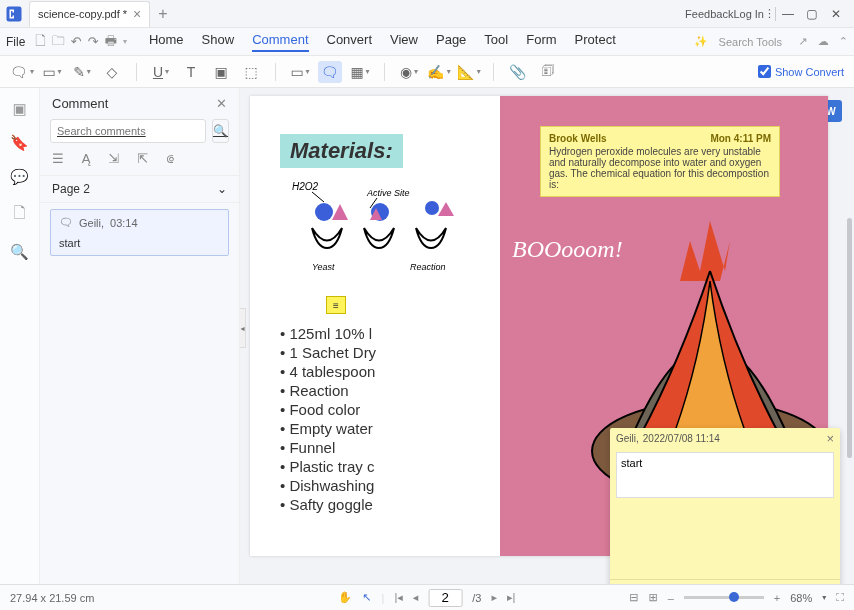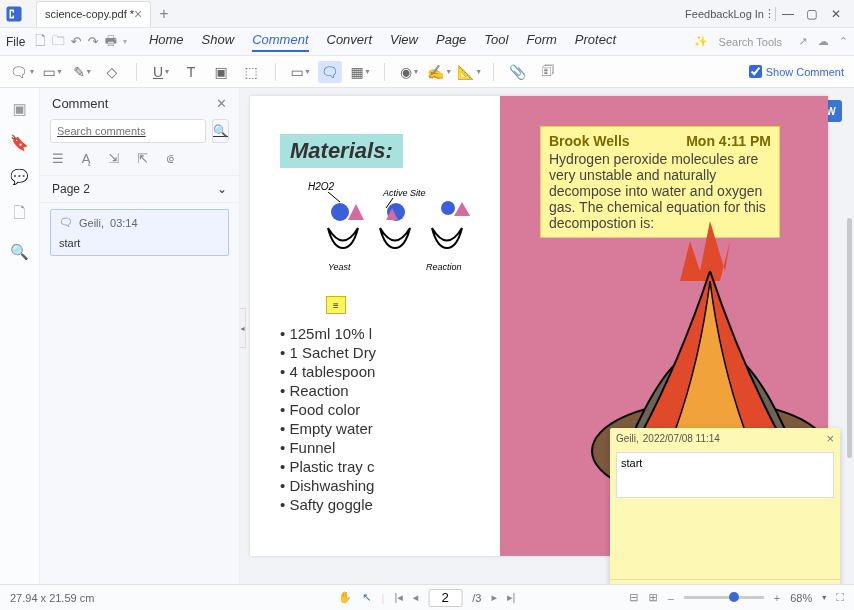--- a/index.html
+++ b/index.html
@@ -1,30 +1,30 @@
 <!DOCTYPE html>
 <html><head>
 <meta charset="utf-8">
 <style>
 * { margin:0; padding:0; box-sizing:border-box; font-family:"Segoe UI",Arial,sans-serif; }
 body { width:854px; height:610px; overflow:hidden; background:#fff; font-size:12px; color:#333; }
 .titlebar { height:28px; display:flex; align-items:center; background:#f3f5f9; border-bottom:1px solid #e5e5e5; }
 .app-logo { width:28px; height:28px; display:flex; align-items:center; justify-content:center; }
 .app-logo svg { width:18px; height:18px; }
-.tab { display:flex; align-items:center; height:26px; background:#fff; border:1px solid #ddd; border-bottom:none; border-radius:3px 3px 0 0; margin-left:8px; padding:0 8px; font-size:11px; }
+.tab { display:flex; align-items:center; height:26px; background:#fff; border:1px solid #ddd; border-bottom:none; border-radius:3px 3px 0 0; margin-left:1px; padding:0 8px; gap:6px; font-size:11px; }
 .tab-close { font-size:14px; color:#888; cursor:pointer; }
 .tab-add { margin-left:8px; color:#888; font-size:16px; }
 .titlebar-right { margin-left:auto; display:flex; align-items:center; gap:0; padding-right:6px; font-size:11px; color:#555; }
 .win-btn { width:24px; text-align:center; font-size:12px; color:#555; }
 .menubar { height:28px; display:flex; align-items:center; background:#f7f9fc; border-bottom:1px solid #e8e8e8; padding:0 6px; gap:4px; }
 .file-label { font-size:12px; margin-right:6px; }
 .qa { display:flex; gap:6px; align-items:center; margin-right:18px; }
 .qa span { color:#888; font-size:13px; }
 .menu-items { display:flex; gap:18px; font-size:13px; }
-.menu-items span { cursor:pointer;font-style:italic; }
+.menu-items span { cursor:pointer; }
 .menu-items .active { color:#3468e0; border-bottom:2px solid #3468e0; padding-bottom:3px; }
 .search-tools { margin-left:auto; display:flex; align-items:center; gap:10px; font-size:11px; color:#999; }
 .search-tools .magic { color:#888; }
 .toolbar { height:32px; display:flex; align-items:center; background:#fdfdfd; border-bottom:1px solid #e5e5e5; padding:0 10px; gap:8px; }
 .tbgroup { display:flex; align-items:center; gap:6px; }
 .tbsep { width:1px; height:18px; background:#ddd; margin:0 4px; }
 .tbbtn { width:24px; height:22px; display:flex; align-items:center; justify-content:center; color:#666; font-size:14px; border-radius:3px; cursor:pointer; }
 .tbbtn.dd::after { content:"▾"; font-size:8px; color:#888; margin-left:2px; }
 .tbbtn.active { background:#d8e4fb; color:#3468e0; }
 .show-comment { margin-left:auto; display:flex; align-items:center; gap:4px; font-size:11px; color:#3468e0; }
@@ -41,25 +41,25 @@
 .cp-search .sbtn { width:24px; height:24px; border:1px solid #ddd; border-radius:3px; display:flex; align-items:center; justify-content:center; color:#888; }
 .cp-filters { display:flex; gap:18px; padding:0 12px 8px; color:#888; font-size:13px; }
 .cp-page { display:flex; align-items:center; justify-content:space-between; padding:6px 12px; font-size:12px; border-top:1px solid #eee; border-bottom:1px solid #eee; }
 .cp-item { margin:6px 10px; border:1px solid #b6c7ef; background:#eef3ff; border-radius:2px; padding:6px 8px; font-size:11px; }
 .cp-item .meta { display:flex; gap:6px; align-items:center; color:#666; }
 .cp-item .txt { margin-top:8px; color:#333; }
 .canvas { flex:1; background:#f2f3f6; position:relative; overflow:hidden; }
 .page { position:absolute; left:10px; top:8px; width:578px; height:460px; background:#fff; box-shadow:0 0 3px rgba(0,0,0,0.15);padding-left:45px; }
 .page-left { position:absolute; left:0; top:0; width:250px; height:100%; background:#fff; }
 .mat-tag { position:absolute; left:30px; top:38px; background:#a8e2df; padding:4px 10px; font:italic bold 22px Arial; }
-.diagram { position:absolute; left:48px; top:82px; width:190px; height:120px; }
+.diagram { position:absolute; left:32px; top:82px; width:190px; height:120px; }
 .note-icon { position:absolute; left:76px; top:200px; width:20px; height:18px; background:#fff45c; border:1px solid #c9b900; display:flex; align-items:center; justify-content:center; font-size:10px; }
 .mat-list { position:absolute; left:30px; top:228px; font:15px Arial; line-height:19px; }
 .page-right { position:absolute; left:250px; top:0; width:328px; height:100%; background:#d87a99; }
-.sticky-top { position:absolute; left:40px; top:30px; width:240px; background:#fff79e; border:1px solid #e2d15a; padding:6px 8px; font-size:14px; }
+.sticky-top { position:absolute; left:40px; top:30px; width:240px; background:#fff79e; border:1px solid #e2d15a; padding:6px 8px; font-size:10px; }
 .sticky-top .row1 { display:flex; justify-content:space-between; color:#7a6a00; font-weight:bold; margin-bottom:2px; }
 .boom { position:absolute; left:12px; top:140px; font:italic 24px Georgia; color:#fff; }
 .volcano { position:absolute; left:80px; top:115px; width:260px; height:300px; }
 .temp-label { position:absolute; left:170px; top:388px; font:italic 18px Georgia; }
 .temp-label::before { content:""; position:absolute; left:-22px; top:-30px; width:1px; height:32px; background:#000; transform:rotate(-18deg); }
 .page-num { position:absolute; right:16px; bottom:12px; font:bold 14px Arial; color:#7d3b52; }
 .export-badge { position:absolute; right:12px; top:12px; width:22px; height:22px; background:#3a74d6; border-radius:3px; display:flex; align-items:center; justify-content:center; color:#fff; font-size:10px; font-weight:bold; }
 .popup { position:absolute; left:370px; top:340px; width:230px; height:175px; background:#fdf8b3; box-shadow:0 2px 6px rgba(0,0,0,0.2); border-radius:2px; display:flex; flex-direction:column; }
 .popup-head { display:flex; align-items:center; height:20px; padding:0 6px; font-size:10px; color:#555; }
 .popup-head .dt { margin-left:4px; }
@@ -163,21 +163,21 @@
     <span class="tbbtn dd">✍</span>
     <span class="tbbtn dd">📐</span>
   </div>
   <span class="tbsep"></span>
   <div class="tbgroup">
     <span class="tbbtn">📎</span>
     <span class="tbbtn">🗊</span>
   </div>
   <label class="show-comment">
     <input type="checkbox" checked="" style="">
-    <span>Show Comment</span>
+    <span>Show Convert</span>
   </label>
 </div>
 
 <div class="workspace">
 
   <div class="rail">
     <span>▣</span>
     <span>🔖</span>
     <span class="active">💬</span>
     <span>🗋</span>
@@ -261,20 +261,21 @@
       </div>
 
       <div class="page-right">
         <div class="sticky-top">
           <div class="row1">
             <span>Brook Wells</span>
             <span>Mon 4:11 PM</span>
           </div>
           <div style="color:#444">Hydrogen peroxide molecules are very unstable and naturally decompose into water and oxygen gas. The chemical equation for this decompostion is:</div>
         </div>
+        <div class="boom">BOOooom!</div>
         <div class="volcano">
           <svg viewBox="0 0 260 300">
             <polygon points="130,10 120,60 110,30 100,70 140,70 150,30 145,60" fill="#e04a2a"></polygon>
             <ellipse cx="130" cy="240" rx="118" ry="50" fill="#7d5a3e" stroke="#000" stroke-width="2"></ellipse>
             <path d="M50 230 Q130 40 210 230 Z" fill="#6d6458" stroke="#000" stroke-width="2"></path>
             <path d="M130 60 Q100 150 60 225 L200 225 Q160 150 130 60" fill="#e04a2a" stroke="#000" stroke-width="2"></path>
             <path d="M130 70 Q120 150 95 220 L165 220 Q140 150 130 70" fill="#f2a23a" stroke="#000" stroke-width="1.5"></path>
             <path d="M120 230 Q130 270 160 270 Q210 268 206 232" fill="#f2c04a" stroke="#000" stroke-width="2"></path>
             <path d="M60 225 Q130 260 200 225" fill="none" stroke="#000" stroke-width="2"></path>
           </svg>

